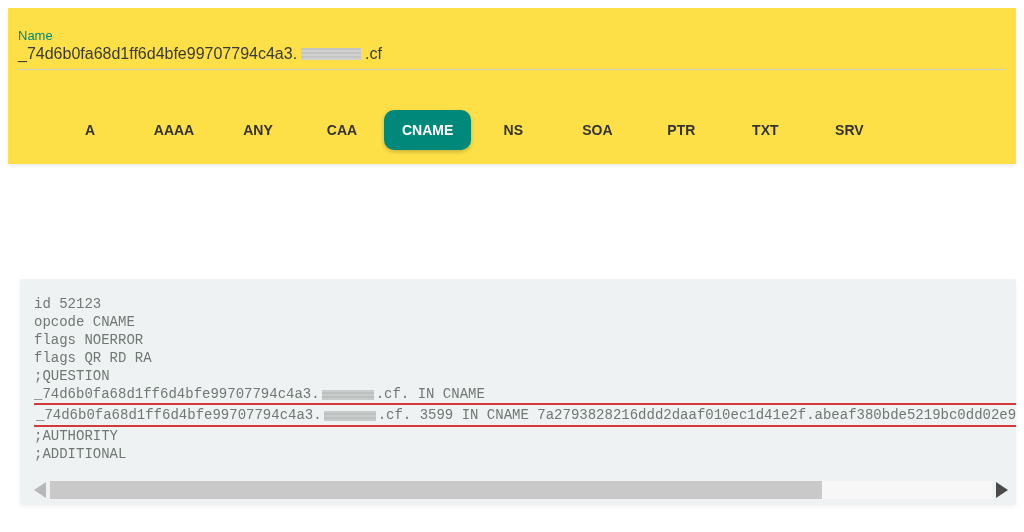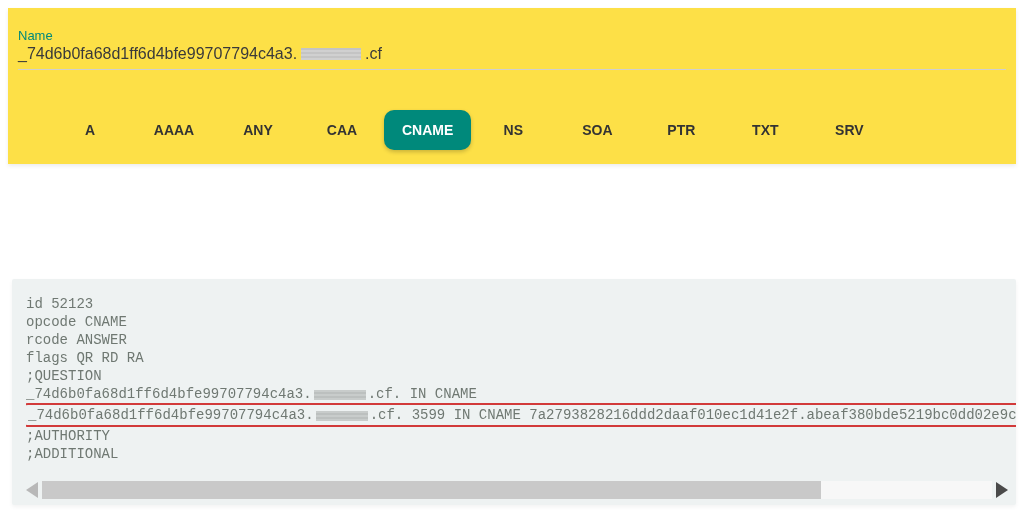--- a/index.html
+++ b/index.html
@@ -54,21 +54,21 @@
     cursor: pointer;
     min-width: 48px;
   }
   .tab.active {
     background: #00897b;
     color: #ffffff;
     border-radius: 10px;
     box-shadow: 0 2px 4px rgba(0,0,0,0.2);
   }
   .result-card {
-    margin: 115px 8px 0 12px;
+    margin: 115px 8px 0 20px;
     background: #eef2f2;
     border-radius: 2px;
     padding: 16px 0 6px 14px;
     box-shadow: 0 2px 4px rgba(0,0,0,0.05);
     position: relative;
   }
   .result-lines {
     white-space: nowrap;
     overflow: hidden;
   }
@@ -150,21 +150,21 @@
       <div class="tab">PTR</div>
       <div class="tab">TXT</div>
       <div class="tab">SRV</div>
     </div>
 </div>
 
 <div class="result-card">
   <div class="result-lines">
     <div class="line">id 52123</div>
     <div class="line">opcode CNAME</div>
-    <div class="line">rcode ANSWER</div>
+    <div class="line">flags NOERROR</div>
     <div class="line">flags QR RD RA</div>
     <div class="line">;QUESTION</div>
     <div class="line nowrap">
       <span>_74d6b0fa68d1ff6d4bfe99707794c4a3.</span>
         <span class="redact-sm"></span>
         <span>.cf. IN CNAME</span>
     </div>
     <div class="highlight-wrap">
       <div class="line nowrap">
         <span>_74d6b0fa68d1ff6d4bfe99707794c4a3.</span>

